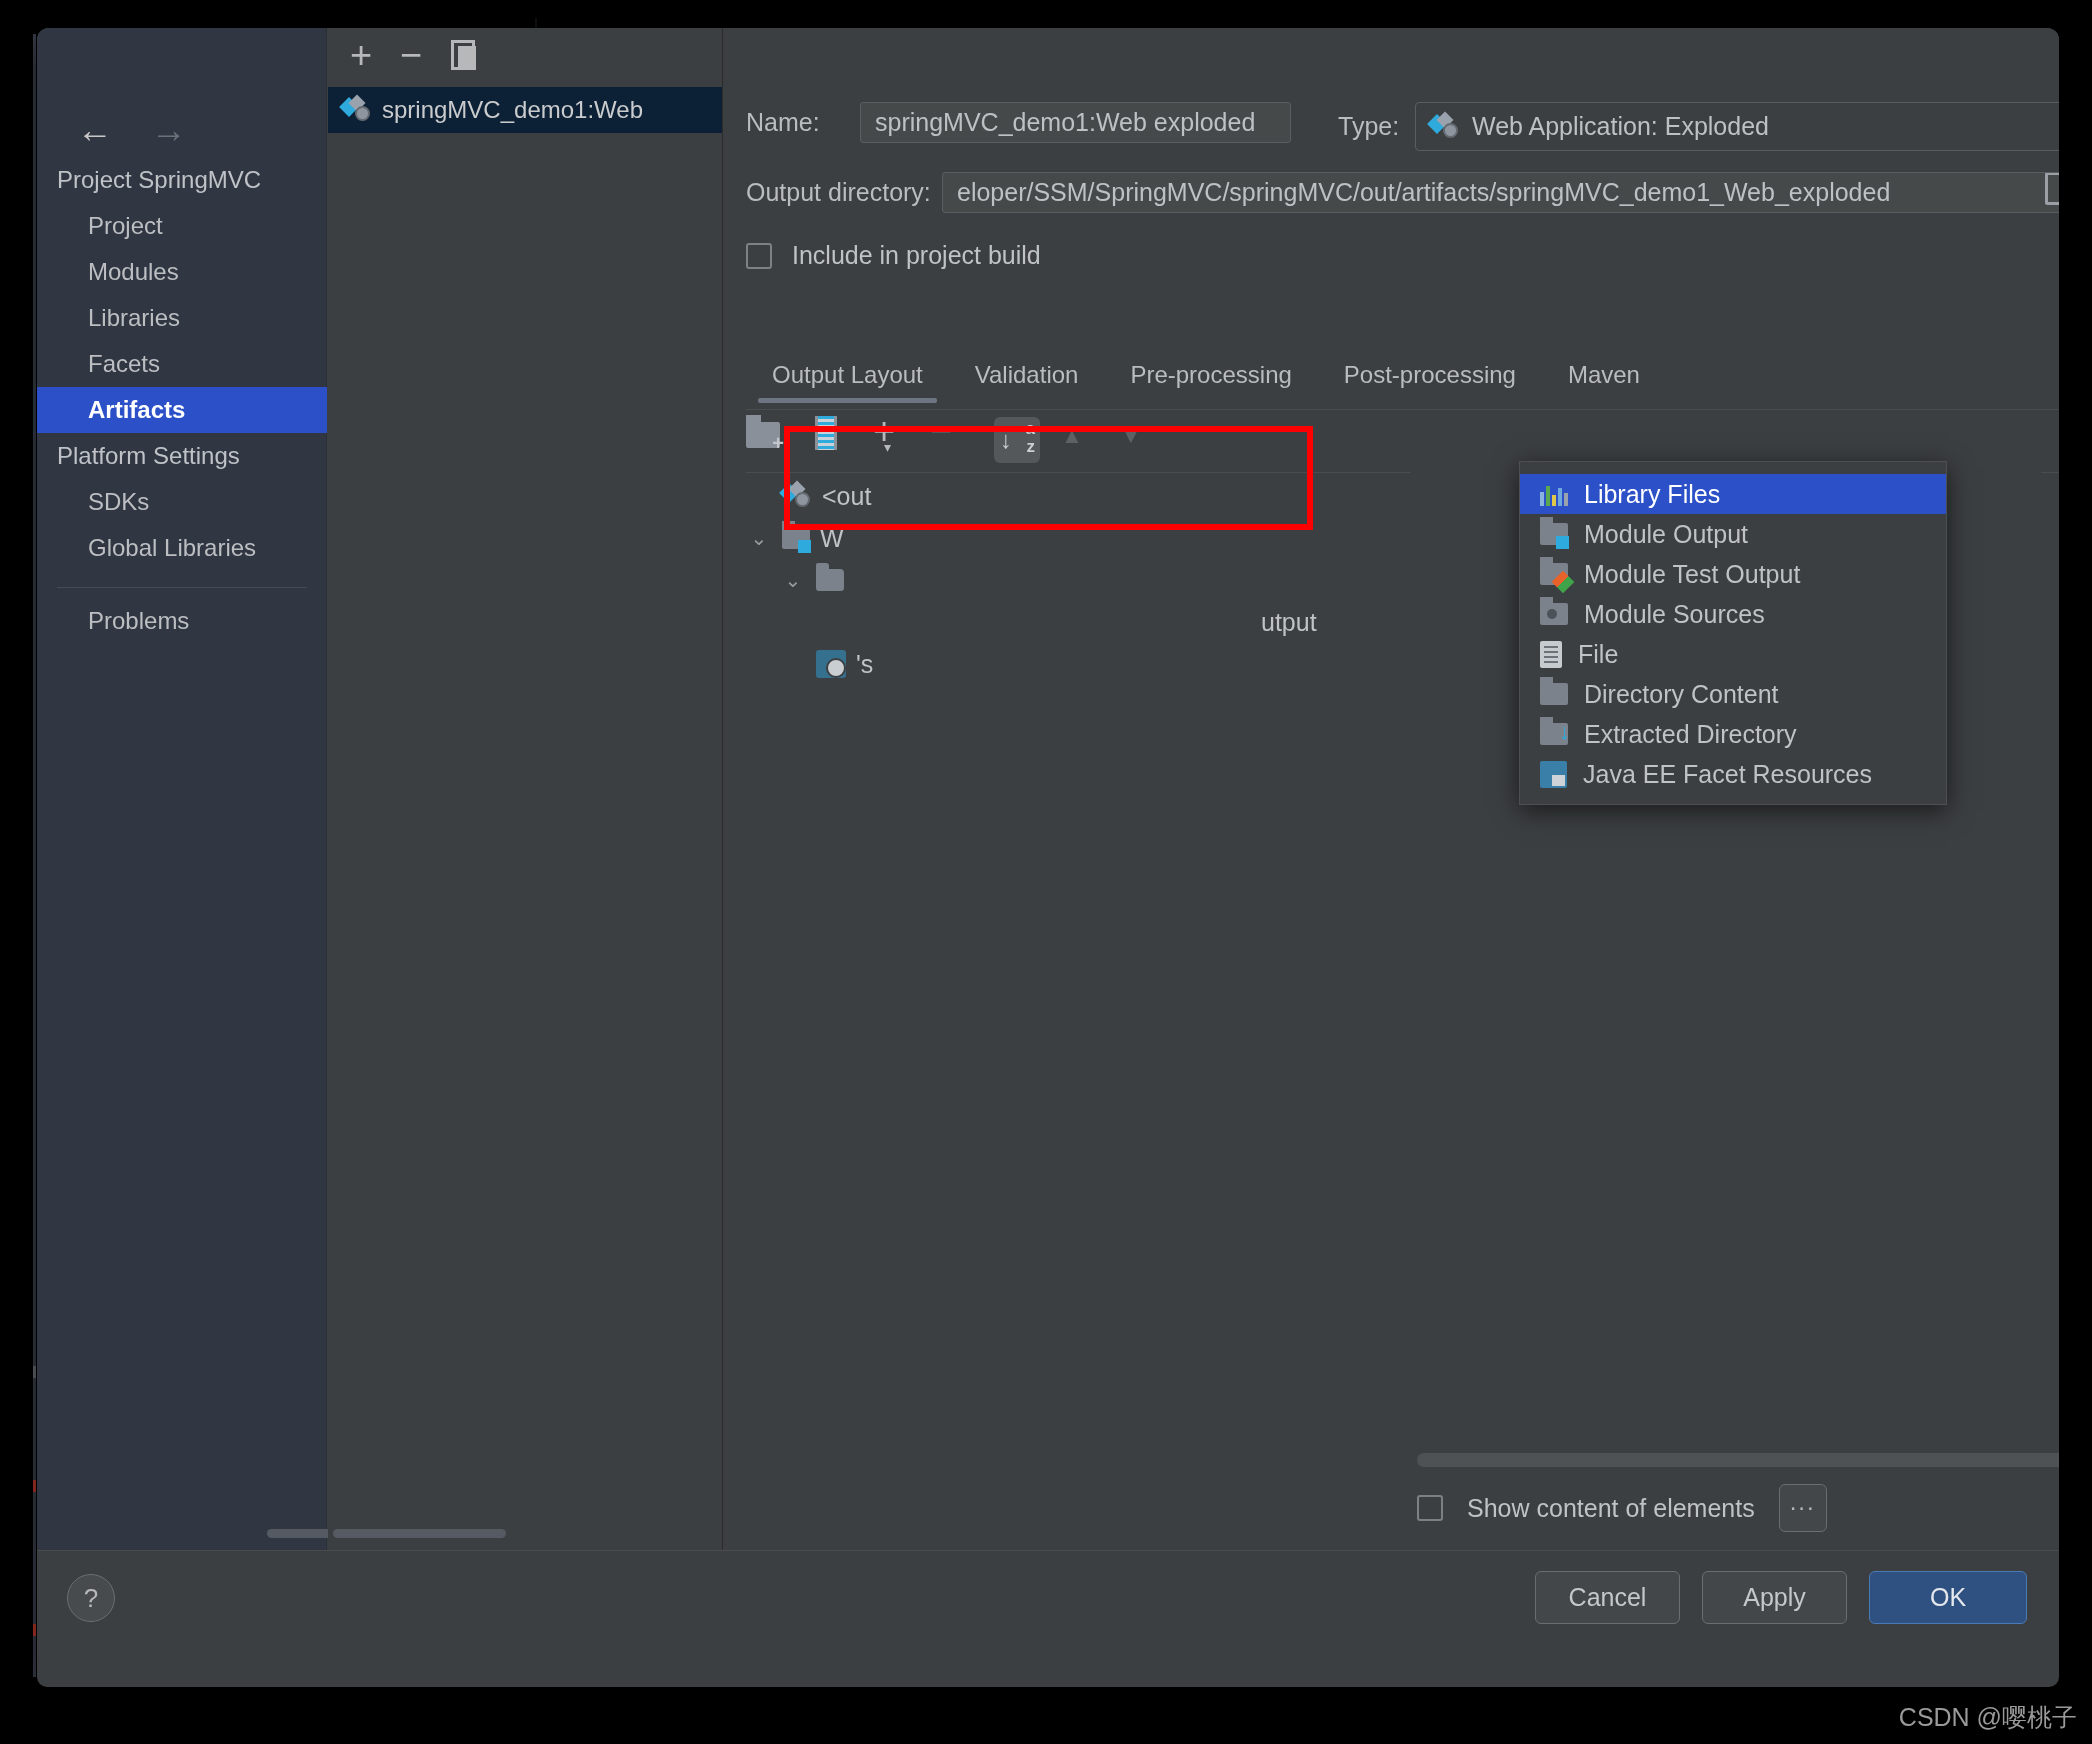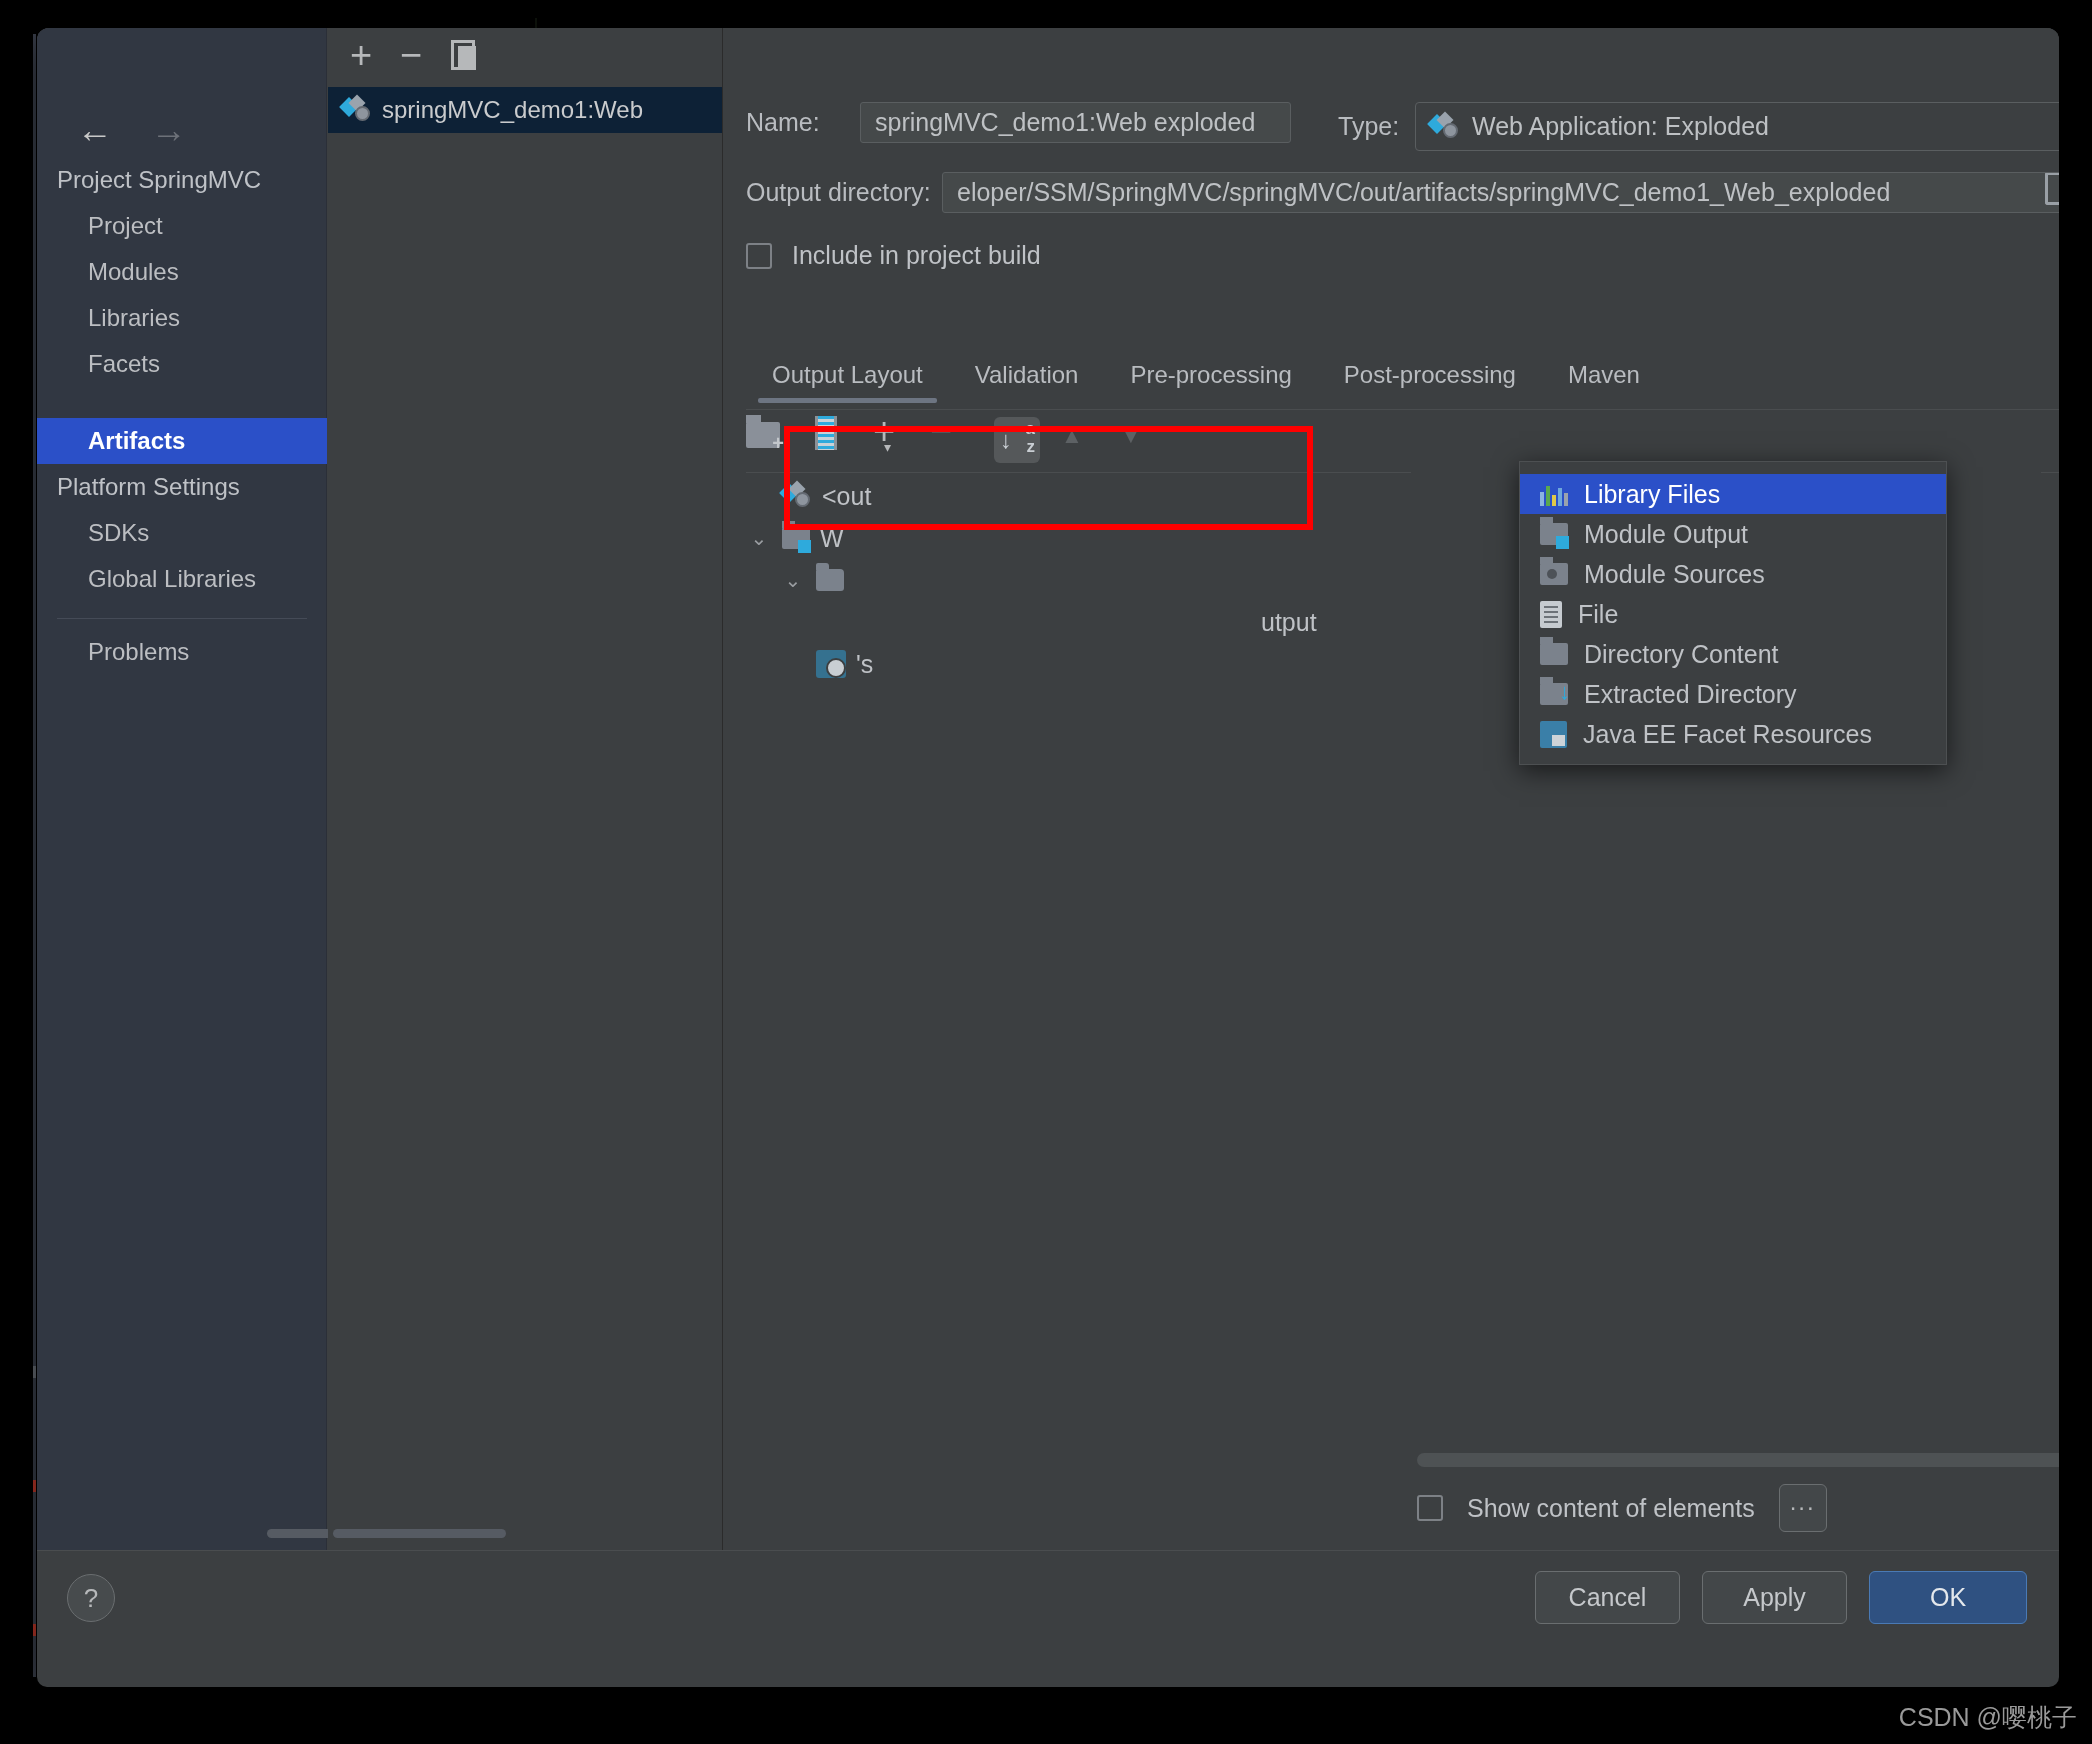--- a/index.html
+++ b/index.html
@@ -65,21 +65,21 @@
   .arrow.fwd{ color:#6d7179; }
 
   .nav-list{ position:absolute; left:0; top:129px; width:290px; }
   .nav-group{
     color:#bfc2c7; font-size:24px; padding:9px 0 9px 20px;
   }
   .nav-item{
     color:#bcbec2; font-size:24px; padding:9px 0 9px 51px;
   }
   .nav-item.selected{
-    background:#2b50c8; color:#ffffff; font-weight:bold;margin-top:31px;
+    background:#2b50c8; color:#ffffff; font-weight:bold;
   }
   .nav-sep{
     margin:16px 20px 10px 20px; height:1px; background:#454b57;
   }
   .sidebar-hscroll{
     position:absolute; left:230px; bottom:12px; width:173px; height:9px;
     background:#565b63; border-radius:5px;
   }
 
   
@@ -521,20 +521,26 @@
             </span>
             <span>Library Files</span>
           </div>
           <div class="mi">
             <span class="ic ic-module">
                 <span class="badge"></span>
               </span>
             <span>Module Output</span>
           </div>
           <div class="mi">
+            <span class="ic ic-module ic-mtest">
+                <span class="badge2"></span>
+              </span>
+            <span>Module Test Output</span>
+          </div>
+          <div class="mi">
             <span class="ic ic-module ic-msrc">
                 <span class="dot2"></span>
               </span>
             <span>Module Sources</span>
           </div>
           <div class="mi">
             <span class="ic ic-file"></span>
             <span>File</span>
           </div>
           <div class="mi">

